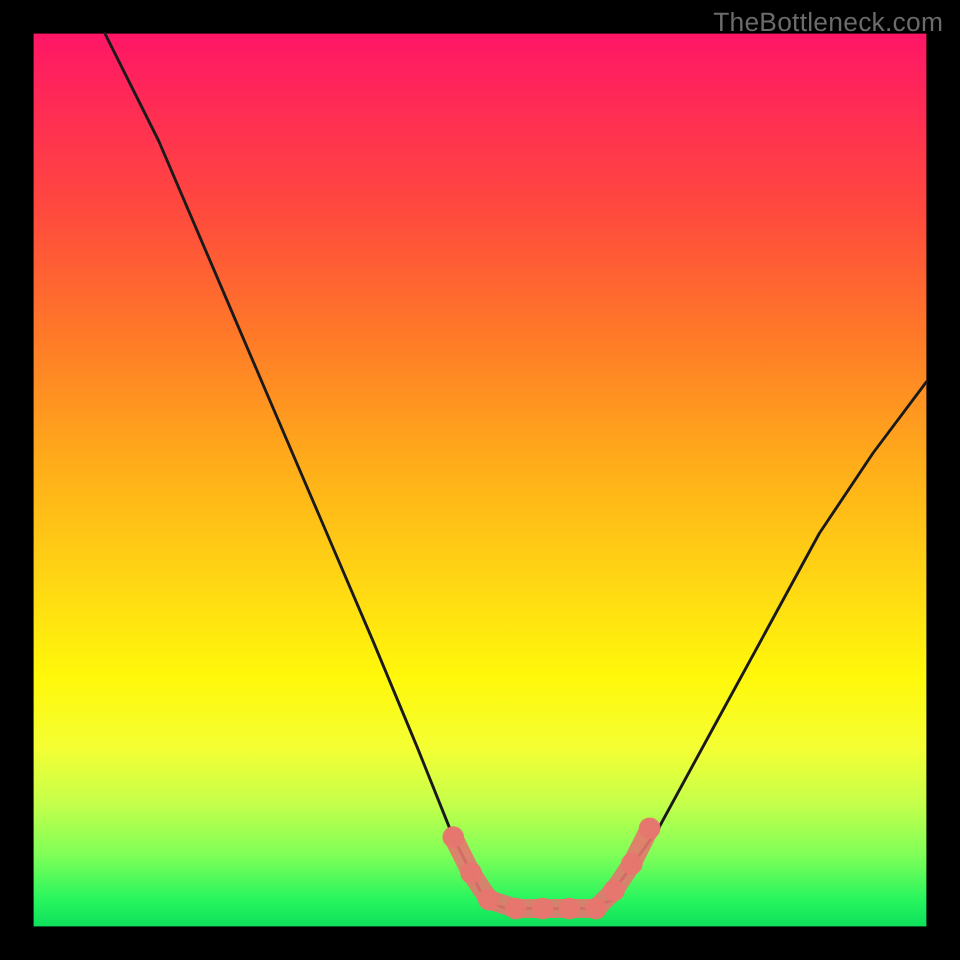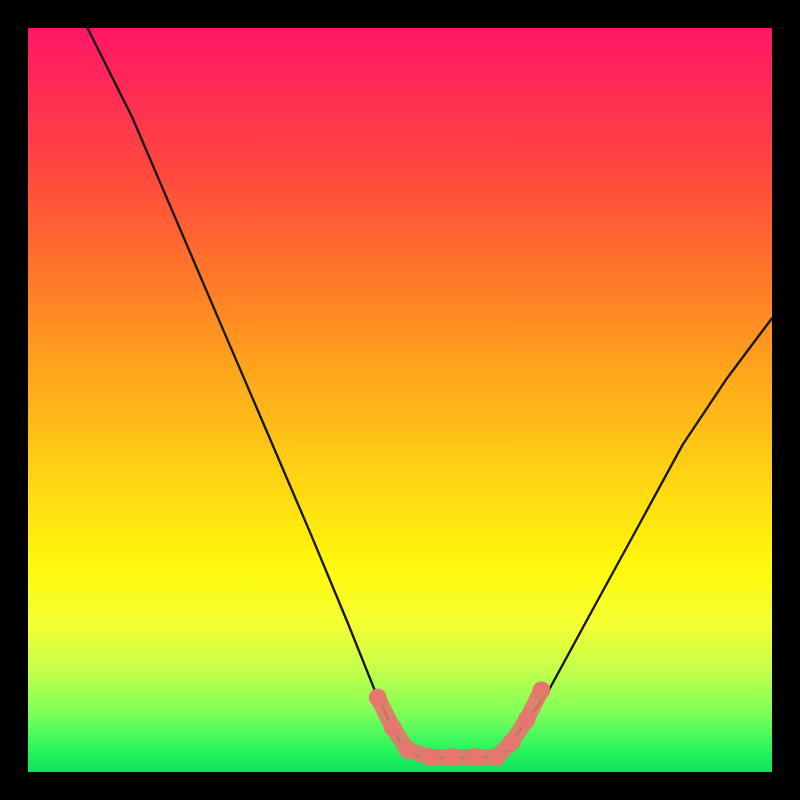--- a/index.html
+++ b/index.html
@@ -81,13 +81,14 @@
           <circle cx="424.1" cy="729.1" r="9" fill="#e6766f" fill-opacity="0.92"></circle>
           <circle cx="446.4" cy="729.1" r="9" fill="#e6766f" fill-opacity="0.92"></circle>
           <circle cx="468.7" cy="729.1" r="9" fill="#e6766f" fill-opacity="0.92"></circle>
           <circle cx="483.6" cy="714.2" r="9" fill="#e6766f" fill-opacity="0.92"></circle>
           <circle cx="498.5" cy="691.9" r="9" fill="#e6766f" fill-opacity="0.92"></circle>
           <circle cx="513.4" cy="662.2" r="9" fill="#e6766f" fill-opacity="0.92"></circle>
         </g>
     </svg>
   </div>
 
+  <div class="watermark">TheBottleneck.com</div>
 </div>
 
 </body></html>

